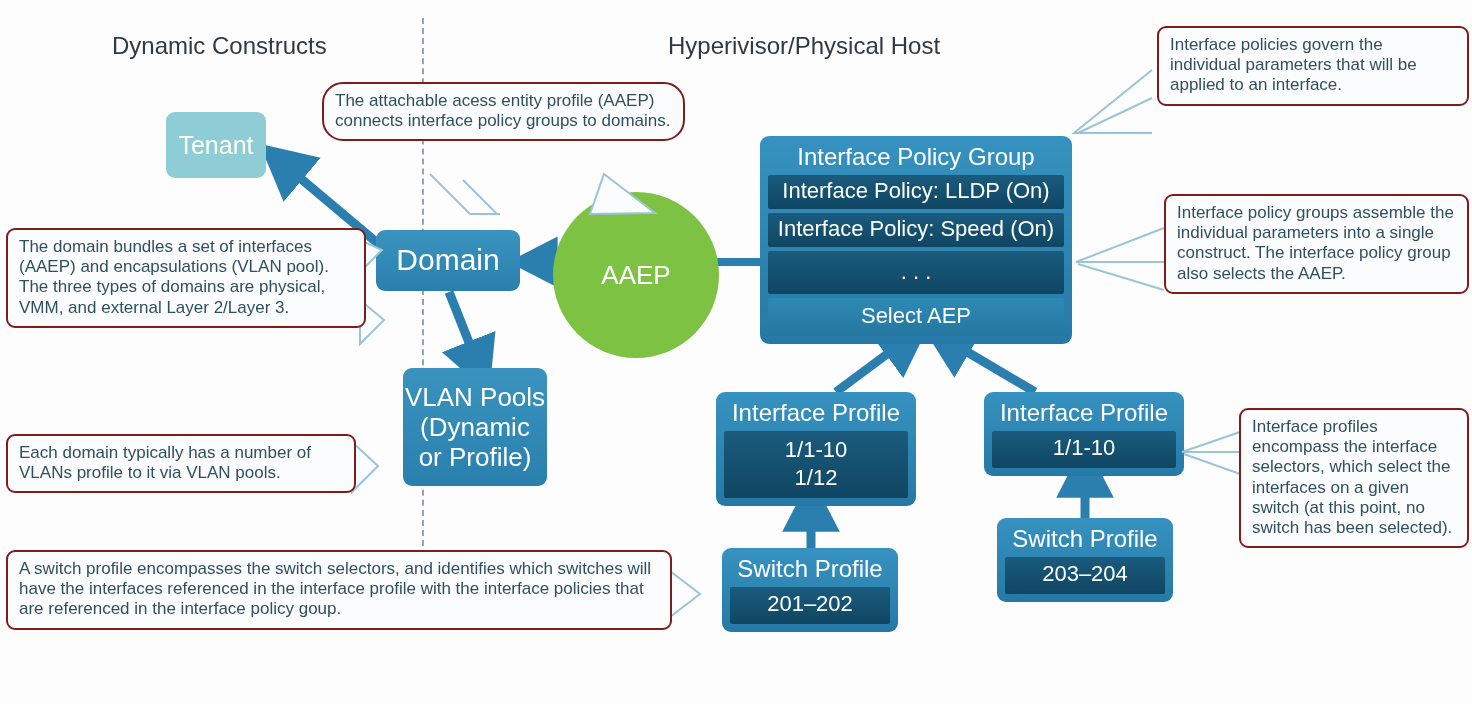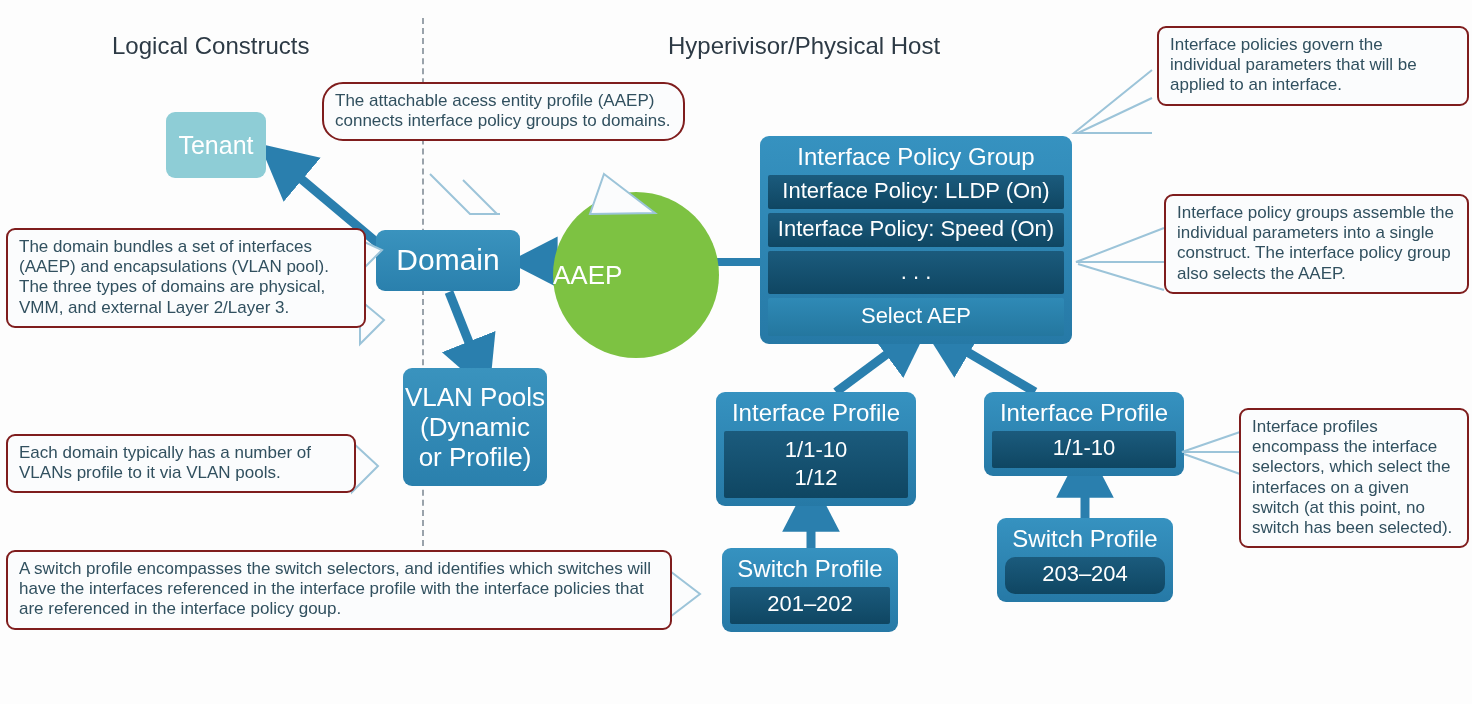--- a/index.html
+++ b/index.html
@@ -73,21 +73,21 @@
     line-height: 1.16;
   }
   .node-circle {
     position: absolute;
     background: #7dc242;
     border-radius: 50%;
     color: #ffffff;
     font-size: 26px;
     display: flex;
     align-items: center;
-    justify-content: flex-start;
+    justify-content: center;
     z-index: 3;
   }
 
   
   .card {
     position: absolute;
     box-sizing: border-box;
     background: #2d86b4;
     background-image: linear-gradient(180deg, #3692c0 0%, #2679a6 100%);
     border-radius: 9px;
@@ -127,21 +127,21 @@
   }
   svg.wires-top {
     z-index: 5;
   }
 </style>
 </head>
 <body>
 
 <div id="canvas">
 
-  <div class="section-title" style="left:112px; top:32px;">Logical Constructs</div>
+  <div class="section-title" style="left:112px; top:32px;">Dynamic Constructs</div>
   <div class="section-title" style="left:668px; top:32px;">Hyperivisor/Physical Host</div>
 
   <div class="divider" style="left:422px; top:18px; height:528px;"></div>
 
   <svg class="wires">
     <defs>
       <marker id="arrowHead" markerWidth="9" markerHeight="9" refX="2.2" refY="3.2" orient="auto" markerUnits="strokeWidth">
         <path d="M0,0 L0,6.4 L6.2,3.2 z" fill="#2a7fae"></path>
       </marker>
     </defs>
@@ -200,21 +200,21 @@
     <div class="card-row last" style="padding:5px 0 7px 0;">1/1-10</div>
   </div>
 
   <div class="card" style="left:722px; top:548px; width:176px;">
     <div class="card-title">Switch Profile</div>
     <div class="card-row last" style="padding:5px 0 7px 0;">201–202</div>
   </div>
 
   <div class="card" style="left:997px; top:518px; width:176px;">
     <div class="card-title">Switch Profile</div>
-    <div class="card-row last" style="padding:5px 0 7px 0;border-radius:10px;">203–204</div>
+    <div class="card-row last" style="padding:5px 0 7px 0;">203–204</div>
   </div>
 
   <svg class="wires wires-top">
 
     <path d="M 604,174 L 655,213 L 590,214 Z" fill="#fbfcfd" stroke="#9cc4d9" stroke-width="2"></path>
 
     <path d="M 430,174 L 470,214 L 500,214" fill="none" stroke="#9cc4d9" stroke-width="2"></path>
     <line x1="463" y1="180" x2="497" y2="214" stroke="#9cc4d9" stroke-width="2"></line>
 
     <path d="M 360,240 L 382,250 L 360,272 Z" fill="#fbfcfd" stroke="#9cc4d9" stroke-width="2"></path>

